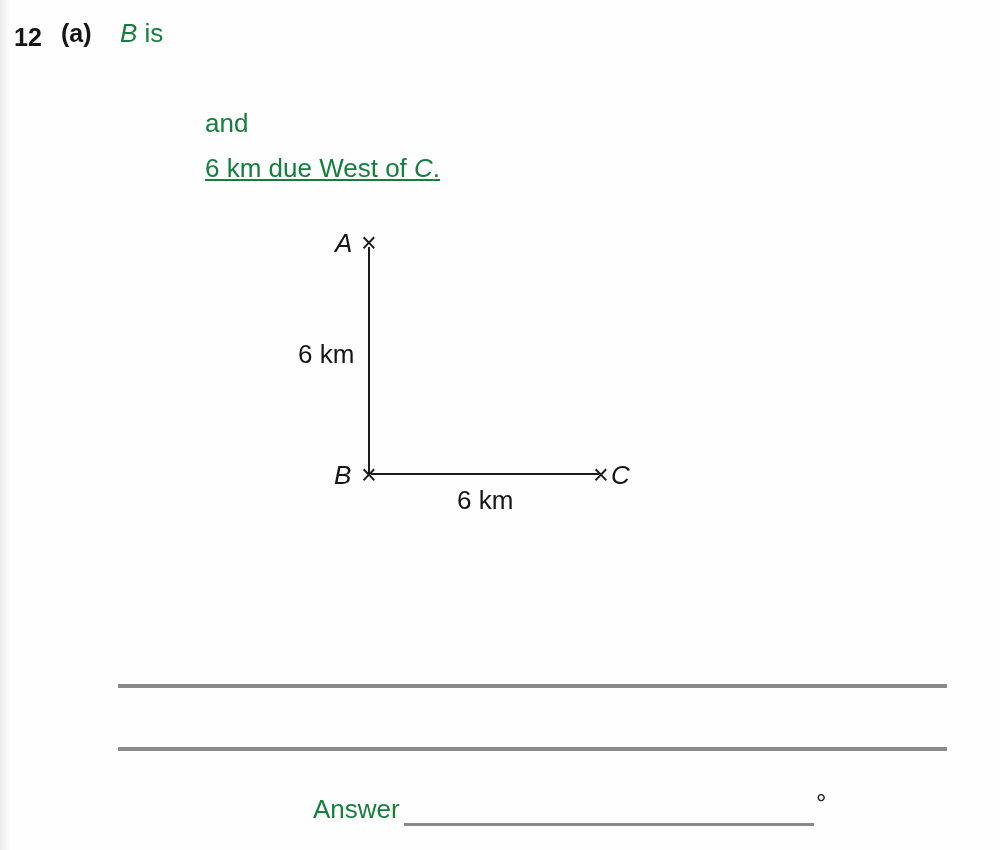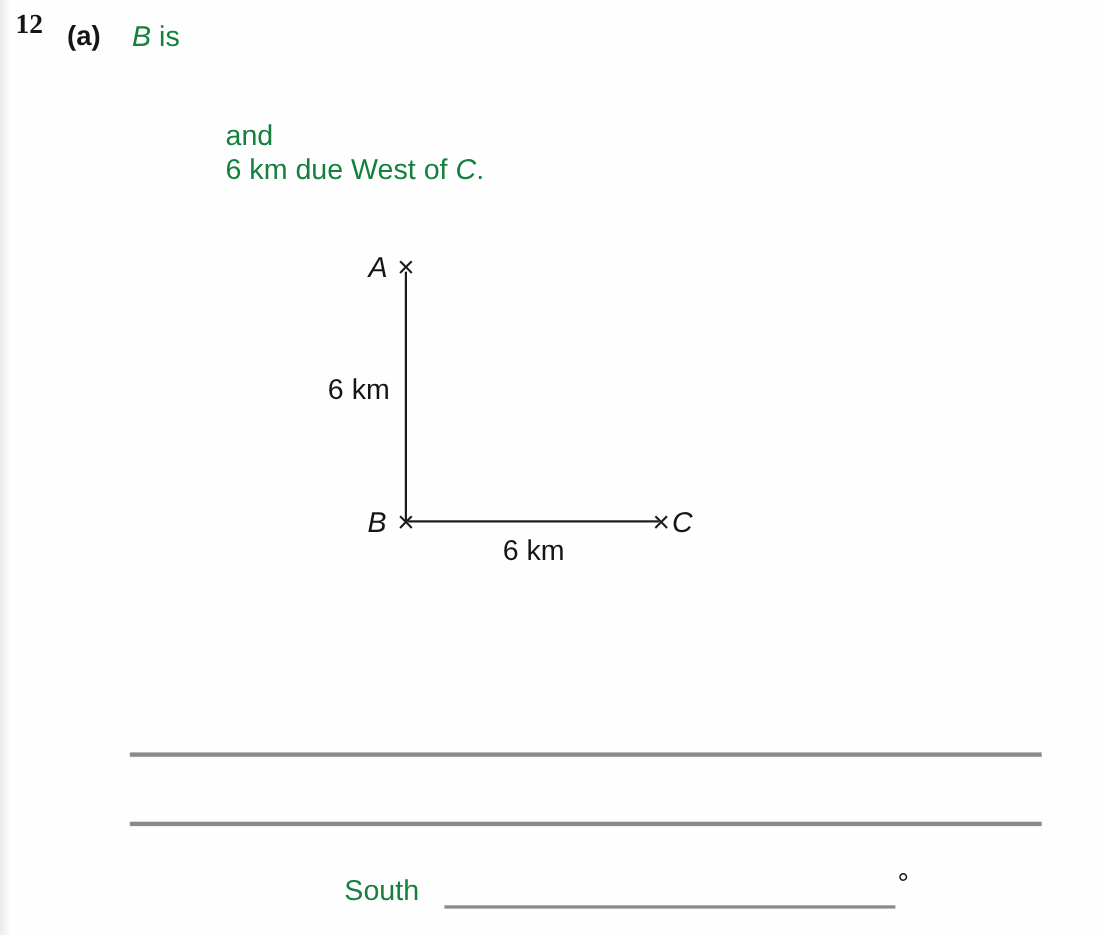--- a/index.html
+++ b/index.html
@@ -39,28 +39,28 @@
   }
   .unit { font-size: 26px; line-height: 26px; }
 </style>
 </head>
 <body>
 
 <div class="page">
 
   <div class="edge"></div>
 
-  <div class="abs hdr" style="left:14px; top:8px;font-family:Liberation Serif, serif;">12</div>
+  <div class="abs hdr" style="left:14px; top:22px;">12</div>
   <div class="abs hdr" style="left:61px; top:18px;">(a)</div>
   <div class="abs txt" style="left:120px; top:18px;">
     <span class="it">B</span><span> is</span>
   </div>
 
   <div class="abs txt" style="left:205px; top:108px;">and</div>
-  <div class="abs txt" style="left:205px; top:139px;">
+  <div class="abs txt" style="left:205px; top:153px;text-decoration:underline;">
     <span>6 km due West of </span><span class="it">C</span><span>.</span>
   </div>
 
 
   <div>
     <div class="abs dlabel it" style="left:335px; top:230px;">A</div>
     <span class="cross" style="left:357px; top:230px;">×</span>
 
     <div class="dline" style="left:368px; top:247px; width:2px; height:227px;"></div>
 
@@ -75,17 +75,17 @@
     <div class="abs dlabel it" style="left:611px; top:462px;">C</div>
 
     <div class="abs dlabel" style="left:457px; top:487px;">6 km</div>
   </div>
 
 
 
   <div class="rule" style="left:118px; top:684px; width:829px; height:4px;"></div>
   <div class="rule" style="left:118px; top:747px; width:829px; height:4px;"></div>
 
-  <div class="abs txt" style="left:313px; top:794px;">South</div>
+  <div class="abs txt" style="left:313px; top:794px;">Answer</div>
   <div class="rule" style="left:404px; top:823px; width:410px; height:3px;"></div>
   <div class="abs unit" style="left:816px; top:790px;">°</div>
 
 </div>
 
 </body></html>

